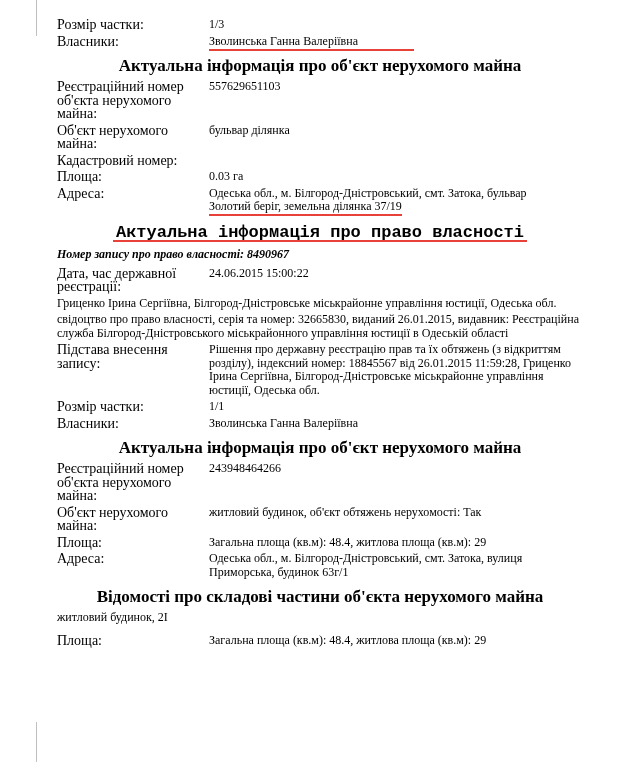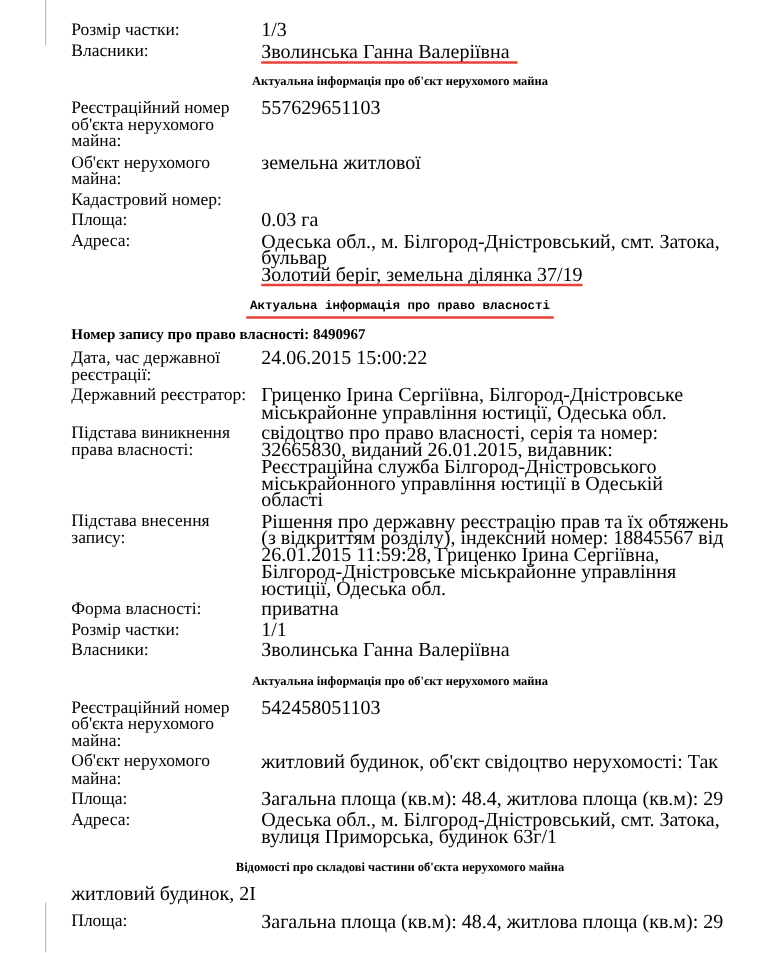--- a/index.html
+++ b/index.html
@@ -19,45 +19,46 @@
     width: 619px;
     padding: 18px 0 0 0;
     box-sizing: border-box;
   }
   .doc {
     margin: 0 36px 0 57px;
   }
   .section-title {
     text-align: center;
     font-weight: bold;
-    font-size: 10px;
+    font-size: 17px;
     margin: 11px 0 7px 0;
     line-height: 14px;
   }
   .row {
     display: flex;
     align-items: flex-start;
     margin-bottom: 3px;
     line-height: 13.5px;
   }
   .row .label {
     width: 152px;
     flex: 0 0 152px;
     padding-right: 4px;
     box-sizing: border-box;
     font-size: 14px;
   }
   .row .value {
     flex: 1 1 auto;
-    font-size: 16px;
+    font-size: 12px;
   }
   .record-no {
     font-weight: bold;
     font-size: 12px;
     margin: 2px 0 5px 0;
+    font-style: italic;
   }
   .owner-underline {
     position: relative;
     display: inline-block;
   }
   .owner-underline::after {
     content: "";
     position: absolute;
     left: 0;
     width: 205px;
@@ -124,21 +125,21 @@
     <div class="section-title">
       <span>Актуальна інформація про об'єкт нерухомого майна</span>
     </div>
 
     <div class="row">
       <div class="label">Реєстраційний номер об'єкта нерухомого майна:</div>
       <div class="value">557629651103</div>
     </div>
     <div class="row">
       <div class="label">Об'єкт нерухомого майна:</div>
-      <div class="value">земельна житлової</div>
+      <div class="value">бульвар ділянка</div>
     </div>
     <div class="row">
       <div class="label">Кадастровий номер:</div>
     </div>
     <div class="row">
       <div class="label">Площа:</div>
       <div class="value">0.03 га</div>
     </div>
     <div class="row" style="margin-bottom:4px;">
       <div class="label">Адреса:</div>
@@ -152,55 +153,49 @@
       <span class="title-underline">Актуальна інформація про право власності</span>
     </div>
 
     <div class="record-no">Номер запису про право власності: 8490967</div>
 
     <div class="row">
       <div class="label">Дата, час державної реєстрації:</div>
       <div class="value">24.06.2015 15:00:22</div>
     </div>
     <div class="row">
-      <div class="label">Державний реєстратор:</div>
       <div class="value">Гриценко Ірина Сергіївна, Білгород-Дністровське міськрайонне управління юстиції, Одеська обл.</div>
     </div>
     <div class="row">
-      <div class="label">Підстава виникнення права власності:</div>
       <div class="value">свідоцтво про право власності, серія та номер: 32665830, виданий 26.01.2015, видавник: Реєстраційна служба Білгород-Дністровського міськрайонного управління юстиції в Одеській області</div>
     </div>
     <div class="row">
       <div class="label">Підстава внесення запису:</div>
       <div class="value">Рішення про державну реєстрацію прав та їх обтяжень (з відкриттям розділу), індексний номер: 18845567 від 26.01.2015 11:59:28, Гриценко Ірина Сергіївна, Білгород-Дністровське міськрайонне управління юстиції, Одеська обл.</div>
-    </div>
-    <div class="row">
-      <div class="label">Форма власності:</div>
-      <div class="value">приватна</div>
     </div>
     <div class="row">
       <div class="label">Розмір частки:</div>
       <div class="value">1/1</div>
     </div>
     <div class="row" style="margin-bottom:4px;">
       <div class="label">Власники:</div>
       <div class="value">Зволинська Ганна Валеріївна</div>
     </div>
 
     <div class="section-title">
       <span>Актуальна інформація про об'єкт нерухомого майна</span>
     </div>
 
     <div class="row">
       <div class="label">Реєстраційний номер об'єкта нерухомого майна:</div>
-      <div class="value">542458051103</div>
+      <div class="value">243948464266</div>
     </div>
     <div class="row">
       <div class="label">Об'єкт нерухомого майна:</div>
-      <div class="value">житловий будинок, об'єкт свідоцтво нерухомості: Так</div>
+      <div class="value">житловий будинок, об'єкт обтяжень нерухомості: Так</div>
     </div>
     <div class="row">
       <div class="label">Площа:</div>
       <div class="value">Загальна площа (кв.м): 48.4, житлова площа (кв.м): 29</div>
     </div>
     <div class="row" style="margin-bottom:4px;">
       <div class="label">Адреса:</div>
       <div class="value">Одеська обл., м. Білгород-Дністровський, смт. Затока, вулиця Приморська, будинок 63г/1</div>
     </div>
 

